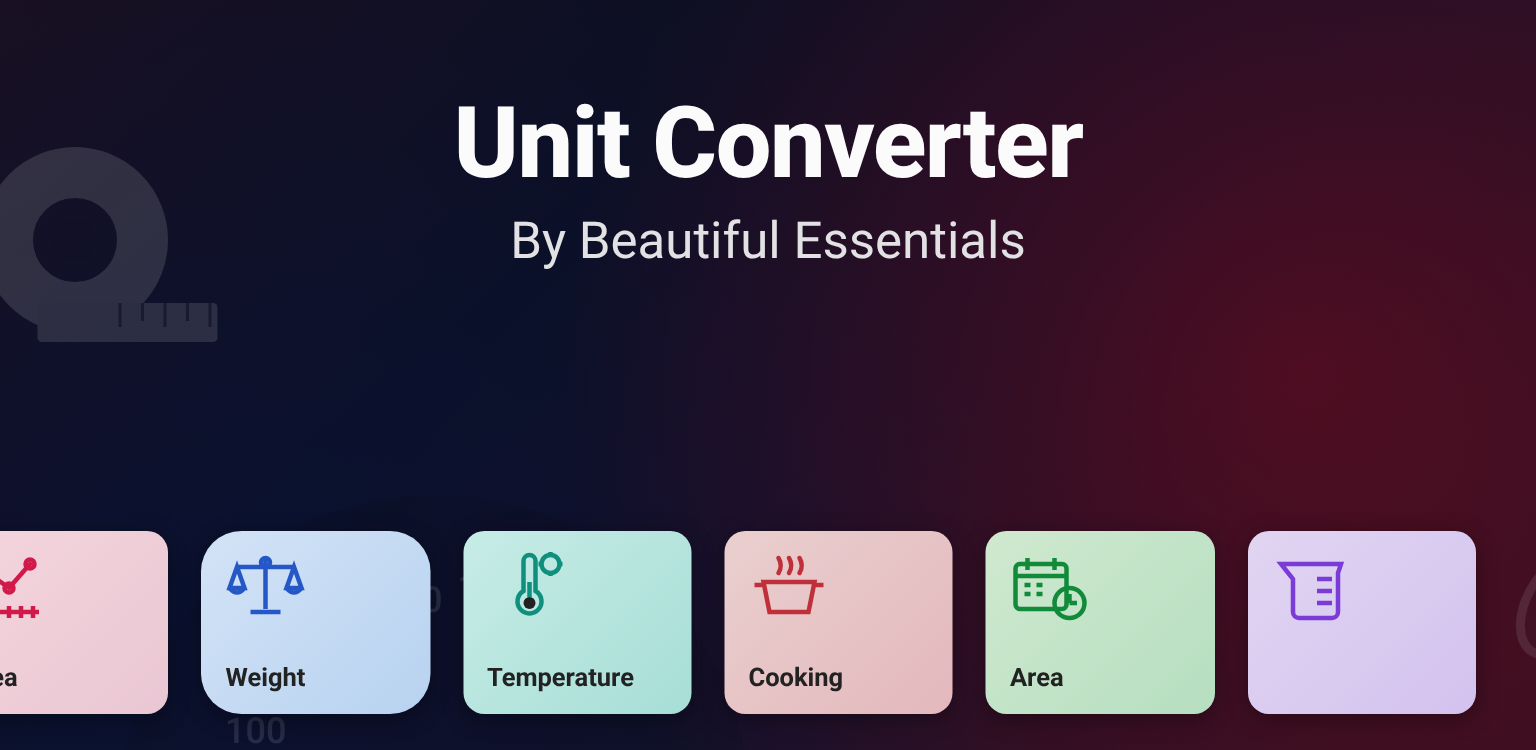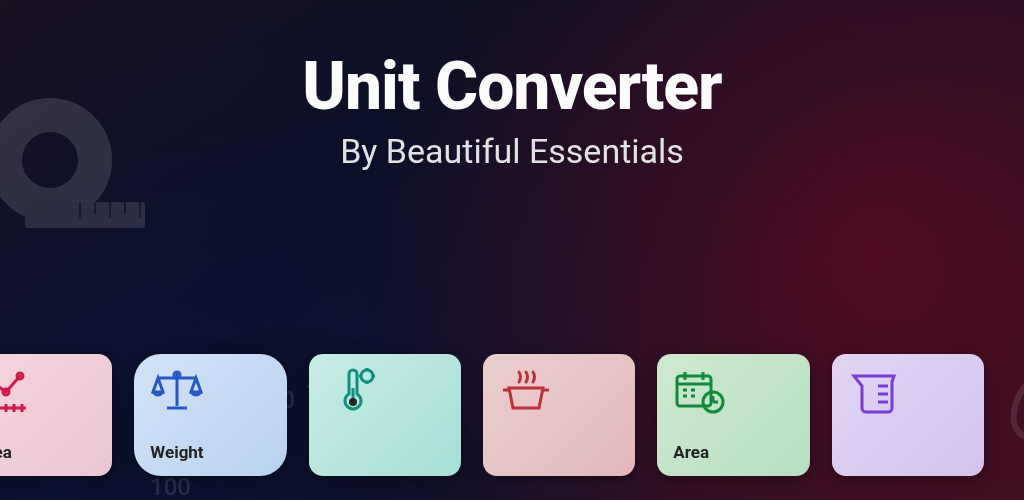--- a/index.html
+++ b/index.html
@@ -32,21 +32,21 @@
   .gauge .ticks { stroke: #ddd; stroke-width: 4; stroke-linecap: round; }
   .gauge text      { fill: #e5e5e5; font-size: 24px; font-weight: 500; }
 
   .spoons {
     position: absolute; right: -60px; top: 20px; width: 420px; height: 480px;
     opacity: .12; pointer-events: none;
   }
   .spoons path { stroke: #cfcfd4; stroke-width: 12; fill: none; stroke-linecap: round; }
   .spoons ellipse { fill: #2a2a33; stroke: #cfcfd4; stroke-width: 6; }
 
-  .hero { text-align: center; padding-top: 48px; position: relative; z-index: 2; }
+  .hero { text-align: center; padding-top: 38px; position: relative; z-index: 2; margin-top: 20px; }
   .hero h1 { color: #fbfbfb; font-size: 66px; font-weight: 800; letter-spacing: -1px; }
   .hero h2 { color: #e2e2e4; font-size: 34px; font-weight: 400; margin-top: 6px; text-align: center; }
 
   .strip {
     position: absolute; left: 0; right: 0; bottom: 24px;
     display: flex; gap: 22px; padding: 0 0 0 0;
     transform: translateX(-40px);
     z-index: 3;
   }
   .card {
@@ -183,33 +183,35 @@
         <line x1="42" y1="0" x2="42" y2="2"></line>
           <line x1="42" y1="14" x2="42" y2="16"></line>
         <line x1="34" y1="8" x2="36" y2="8"></line>
           <line x1="48" y1="8" x2="50" y2="8"></line>
         <line x1="37" y1="3" x2="38.5" y2="4.5"></line>
           <line x1="45.5" y1="11.5" x2="47" y2="13"></line>
         <line x1="47" y1="3" x2="45.5" y2="4.5"></line>
           <line x1="38.5" y1="11.5" x2="37" y2="13"></line>
       </svg>
     </span>
+    <span class="label">Temperature</span>
   </div>
 
   <div class="card cooking">
     <span class="icon">
       <svg viewBox="0 0 54 46">
         <path d="M10 20 h34 l-4 20 h-26 Z"></path>
         <line x1="4" y1="22" x2="10" y2="22"></line>
         <line x1="44" y1="22" x2="50" y2="22"></line>
         <path d="M20 14 q3 -5 0 -10" stroke-linecap="round"></path>
         <path d="M27 14 q3 -5 0 -10" stroke-linecap="round"></path>
         <path d="M34 14 q3 -5 0 -10" stroke-linecap="round"></path>
       </svg>
     </span>
+    <span class="label">Cooking</span>
   </div>
 
   <div class="card time">
     <span class="icon">
       <svg viewBox="0 0 54 46">
         <rect x="4" y="8" width="34" height="30" rx="3"></rect>
         <line x1="4" y1="16" x2="38" y2="16"></line>
         <line x1="12" y1="4" x2="12" y2="12"></line>
           <line x1="30" y1="4" x2="30" y2="12"></line>
         <line x1="10" y1="22" x2="14" y2="22"></line>

